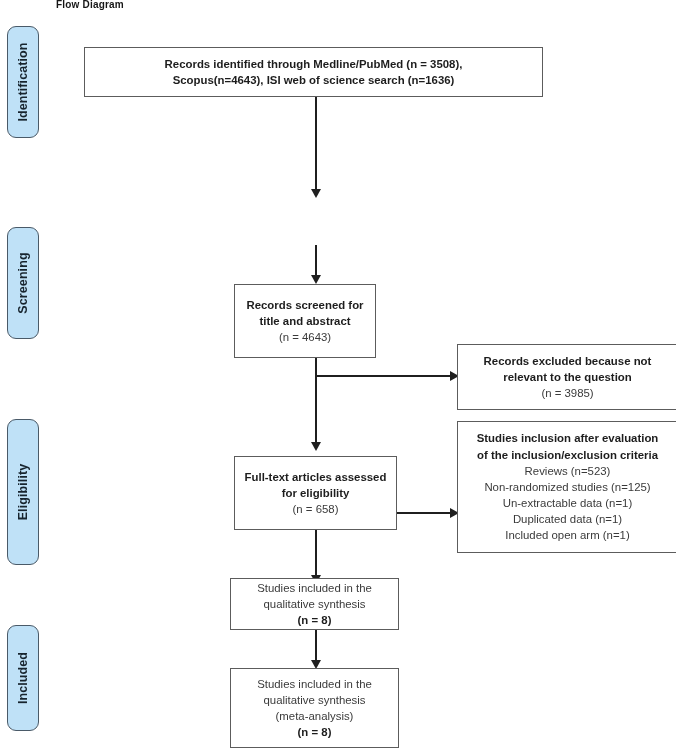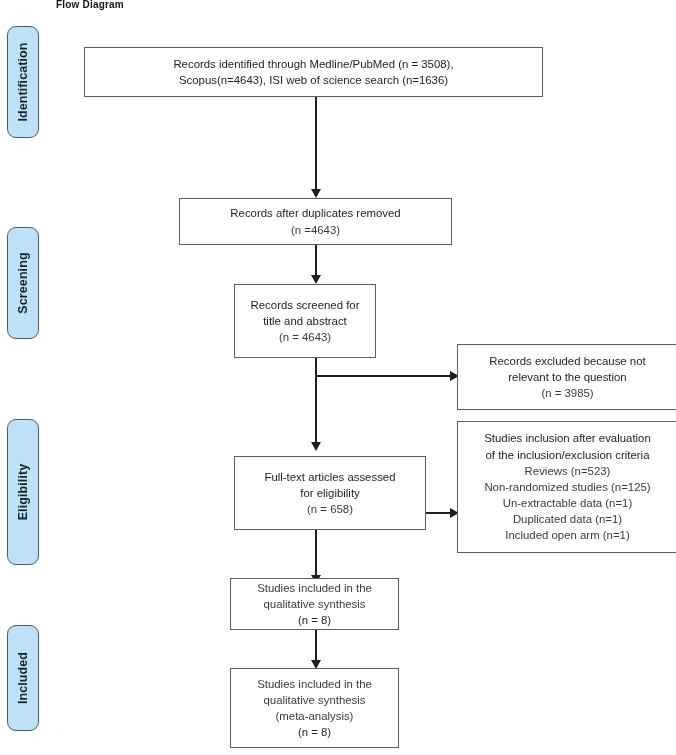--- a/index.html
+++ b/index.html
@@ -63,21 +63,21 @@
     text-align: center;
     padding: 2px 6px;
   }
   .line {
     display: block;
     line-height: 1.42;
     color: #2b2b2b;
     font-size: 11.4px;
     white-space: nowrap;
   }
-  .line.b { font-weight: normal; color: #1d1d1d; }
+  .line.b { font-weight: bold; color: #1d1d1d; }
   .line.n { font-weight: normal; color: #3a3a3a; }
 
   
   .vline {
     position: absolute;
     width: 2px;
     background: #1f1f1f;
   }
   .hline {
     position: absolute;
@@ -139,38 +139,34 @@
   <div class="arrow-right" style="left:450px; top:507.5px;"></div>
 
   <div class="vline" style="left:315px; top:630px; height:31px;"></div>
   <div class="arrow-down" style="left:310.5px; top:660px;"></div>
 
   <div class="box" style="left:84px; top:47px; width:459px; height:50px;">
     <span class="line b">Records identified through Medline/PubMed (n = 3508),</span>
     <span class="line b">Scopus(n=4643), ISI web of science search (n=1636)</span>
   </div>
 
-  <div class="box" style="left:179px; top:198px; width:273px; height:47px;">
-    <span class="line b">Records after duplicates removed</span>
-    <span class="line n">(n =4643)</span>
-  </div>
 
   <div class="box" style="left:234px; top:284px; width:142px; height:74px;">
     <span class="line b">Records screened for</span>
     <span class="line b">title and abstract</span>
     <span class="line n">(n = 4643)</span>
   </div>
 
   <div class="box" style="left:457px; top:344px; width:221px; height:66px;">
     <span class="line b">Records excluded because not</span>
     <span class="line b">relevant to the question</span>
     <span class="line n">(n = 3985)</span>
   </div>
 
-  <div class="box" style="left:234px; top:456px; width:192px; height:74px;text-align:right;">
+  <div class="box" style="left:234px; top:456px; width:163px; height:74px;text-align:right;">
     <span class="line b">Full-text articles assessed</span>
     <span class="line b">for eligibility</span>
     <span class="line n">(n = 658)</span>
   </div>
 
   <div class="box" style="left:457px; top:421px; width:221px; height:132px;">
     <span class="line b">Studies inclusion after evaluation</span>
     <span class="line b">of the inclusion/exclusion criteria</span>
     <span class="line n">Reviews (n=523)</span>
     <span class="line n">Non-randomized studies (n=125)</span>

